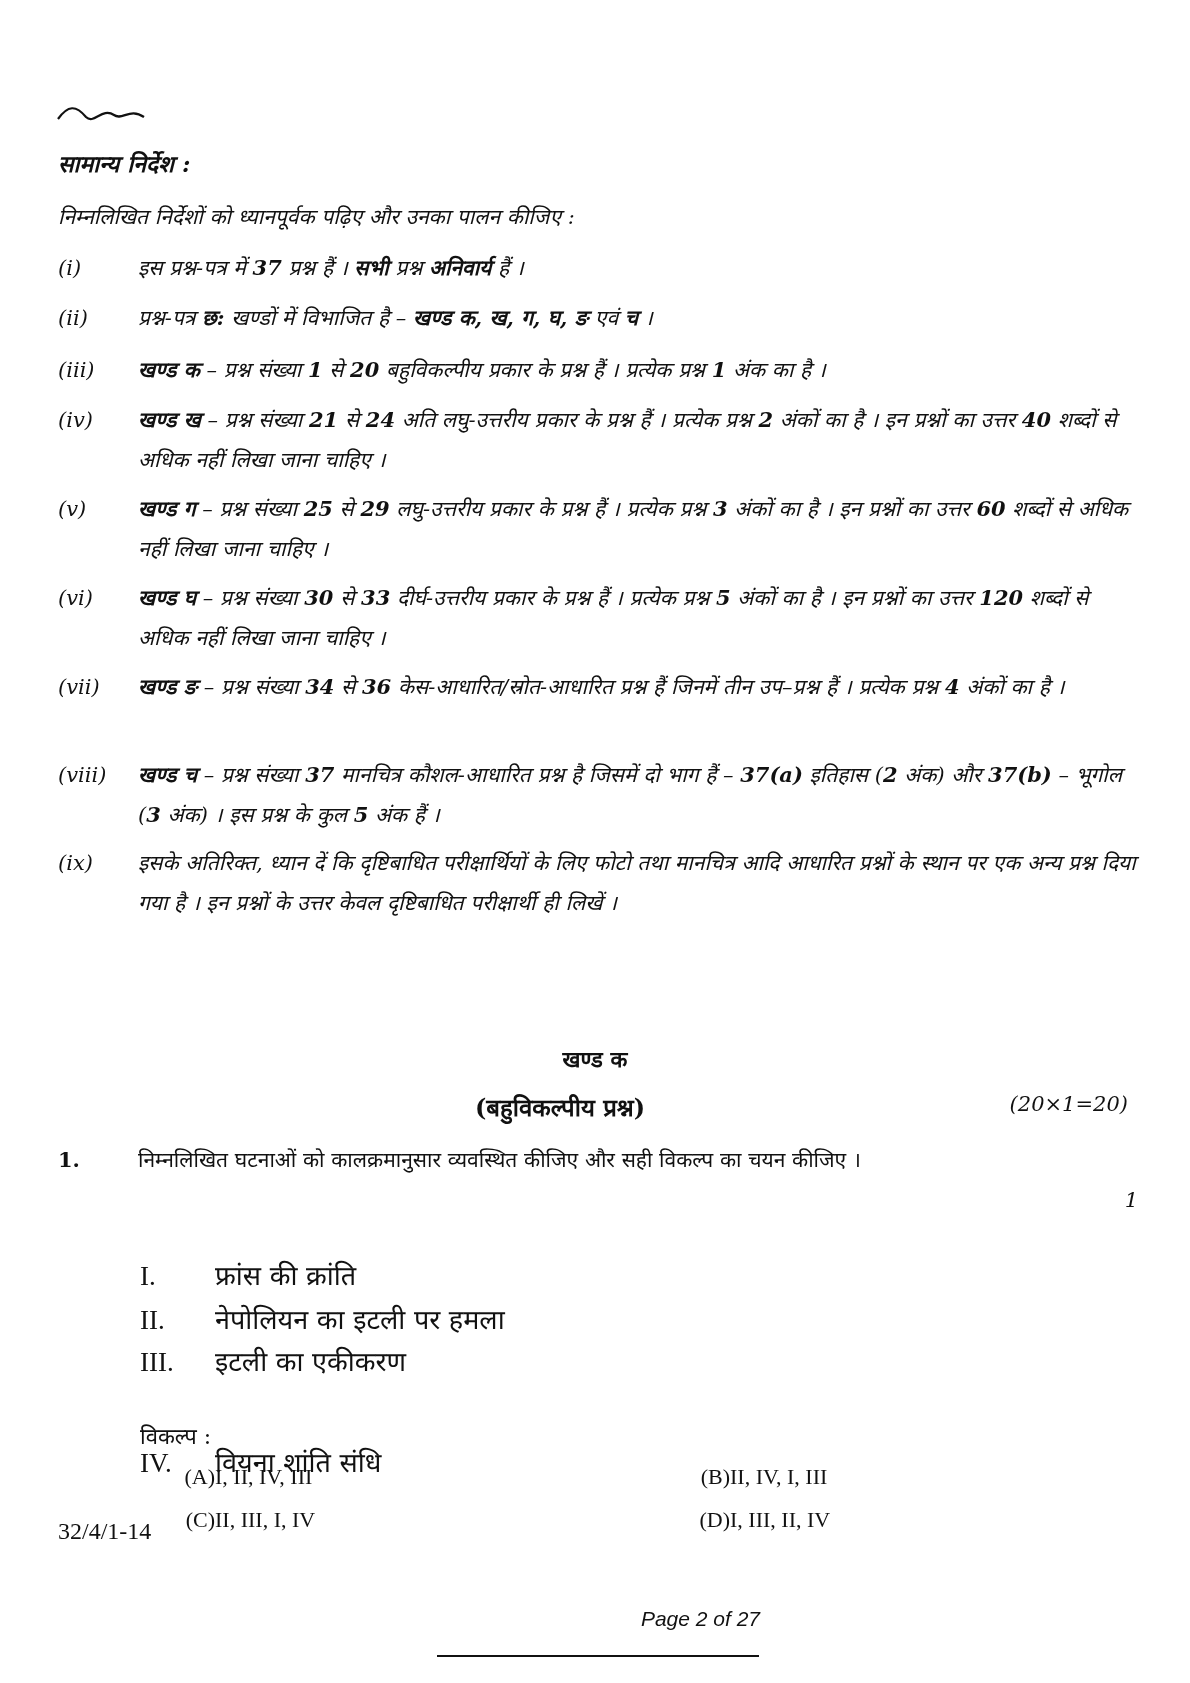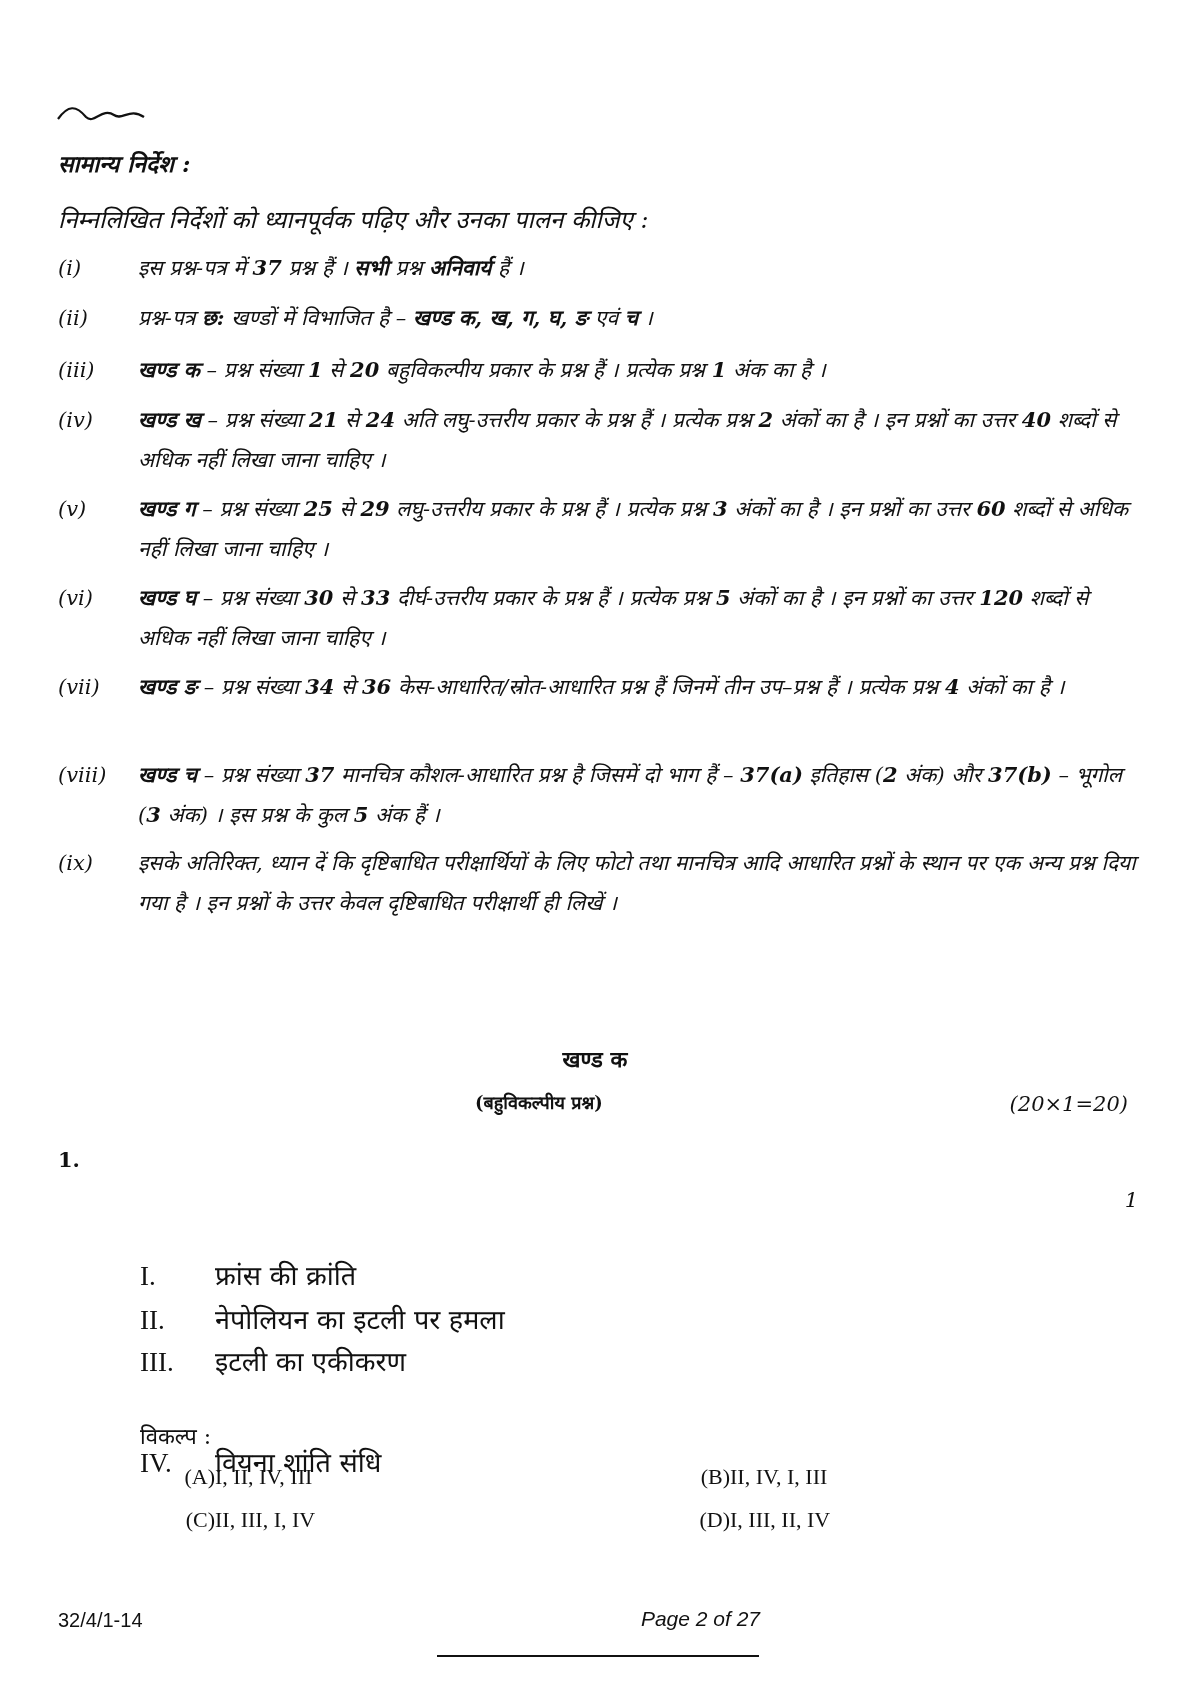--- a/index.html
+++ b/index.html
@@ -1,36 +1,36 @@
 <!DOCTYPE html>
 <html><head>
 <meta charset="utf-8">
 <style>
   html, body { margin:0; padding:0; background:#ffffff; }
   body { width:1190px; height:1683px; position:relative; overflow:hidden; color:#111; font-family:"DejaVu Serif", serif; }
   .wave { position:absolute; left:56px; top:103px; }
   .head { position:absolute; left:58px; top:147px; font-size:23px; font-weight:bold; font-style:italic; }
-  .intro { position:absolute; left:58px; top:202px; font-size:24px; font-style:italic; }
+  .intro { position:absolute; left:58px; top:202px; font-size:21px; font-style:italic; }
   .inst { position:absolute; left:58px; width:1080px; font-size:21px; font-style:italic; line-height:40px; }
   .inst .num { position:absolute; left:0; top:0; width:75px; }
   .inst .txt { margin-left:80px; display:block; }
   .b { font-weight:bold; }
   .sec-title { position:absolute; left:0; width:1190px; text-align:center; font-size:22px; font-weight:bold; }
-  .sec-sub { position:absolute; left:475px; top:1090px; font-size:18px; font-weight:bold; }
+  .sec-sub { position:absolute; left:475px; top:1090px; font-size:24px; font-weight:bold; }
   .marks-total { position:absolute; right:62px; top:1092px; font-size:21px; font-style:italic; }
   .q { position:absolute; left:58px; width:1080px; font-size:21px; line-height:40px; }
   .qnum { position:absolute; left:0; top:0; font-weight:bold; }
   .qtxt { margin-left:80px; display:block; text-align:justify; }
   .qmark { position:absolute; right:0; top:40px; font-style:italic; }
   .item { position:absolute; left:140px; font-size:27px;margin-top:24px; }
   .item .rn { display:inline-block; width:75px; font-family:"Liberation Serif", serif; }
   .vk { position:absolute; left:140px; top:1420px; font-size:22px; font-weight:normal; }
   .opt { position:absolute; font-size:22px; font-family:"Liberation Serif", serif;text-align:right; }
   .opt .ol { display:inline-block; width:75px; }
-  .footer-code { position:absolute; left:58px; top:1609px; font-size:20px; font-family:Liberation Sans, sans-serif; }
+  .footer-code { position:absolute; left:58px; top:1518px; font-size:24px; font-family:Liberation Serif, serif; }
   .footer-page { position:absolute; left:438px; top:1607px; width:322px; text-align:right; font-size:21px; font-style:italic; font-family:"Liberation Sans", sans-serif; }
   .footer-line { position:absolute; left:437px; top:1655px; width:322px; height:2px; background:#111; }
 </style>
 </head>
 <body>
 
 <svg class="wave" width="90" height="22" viewBox="0 0 90 22">
   <path d="M2 16 C 12 2, 20 2, 30 14 C 38 22, 46 4, 58 12 C 66 18, 74 4, 88 14" stroke="#111" stroke-width="2.2" fill="none"></path>
 </svg>
 
@@ -73,20 +73,21 @@
     <span class="num">(ix)</span>
     <span class="txt"><span>इसके अतिरिक्त, ध्यान दें कि दृष्टिबाधित परीक्षार्थियों के लिए फोटो तथा मानचित्र आदि आधारित प्रश्नों के स्थान पर एक अन्य प्रश्न दिया गया है । इन प्रश्नों के उत्तर केवल दृष्टिबाधित परीक्षार्थी ही लिखें ।</span></span>
   </div>
 
 <div class="sec-title" style="top:1043px">खण्ड क</div>
 <div class="sec-sub">(बहुविकल्पीय प्रश्न)</div>
 <div class="marks-total">(20×1=20)</div>
 
 <div class="q" style="top:1140px">
   <span class="qnum">1.</span>
+  <span class="qtxt" style="width:900px">निम्नलिखित घटनाओं को कालक्रमानुसार व्यवस्थित कीजिए और सही विकल्प का चयन कीजिए ।</span>
   <span class="qmark">1</span>
 </div>
 
 <div class="item" style="top:1232px"><span class="rn">I.</span><span>फ्रांस की क्रांति</span></div>
 <div class="item" style="top:1276px"><span class="rn">II.</span><span>नेपोलियन का इटली पर हमला</span></div>
 <div class="item" style="top:1318px"><span class="rn">III.</span><span>इटली का एकीकरण</span></div>
 <div class="item" style="top:1419px"><span class="rn">IV.</span><span>वियना शांति संधि</span></div>
 
 <div class="vk">विकल्प :</div>
 

